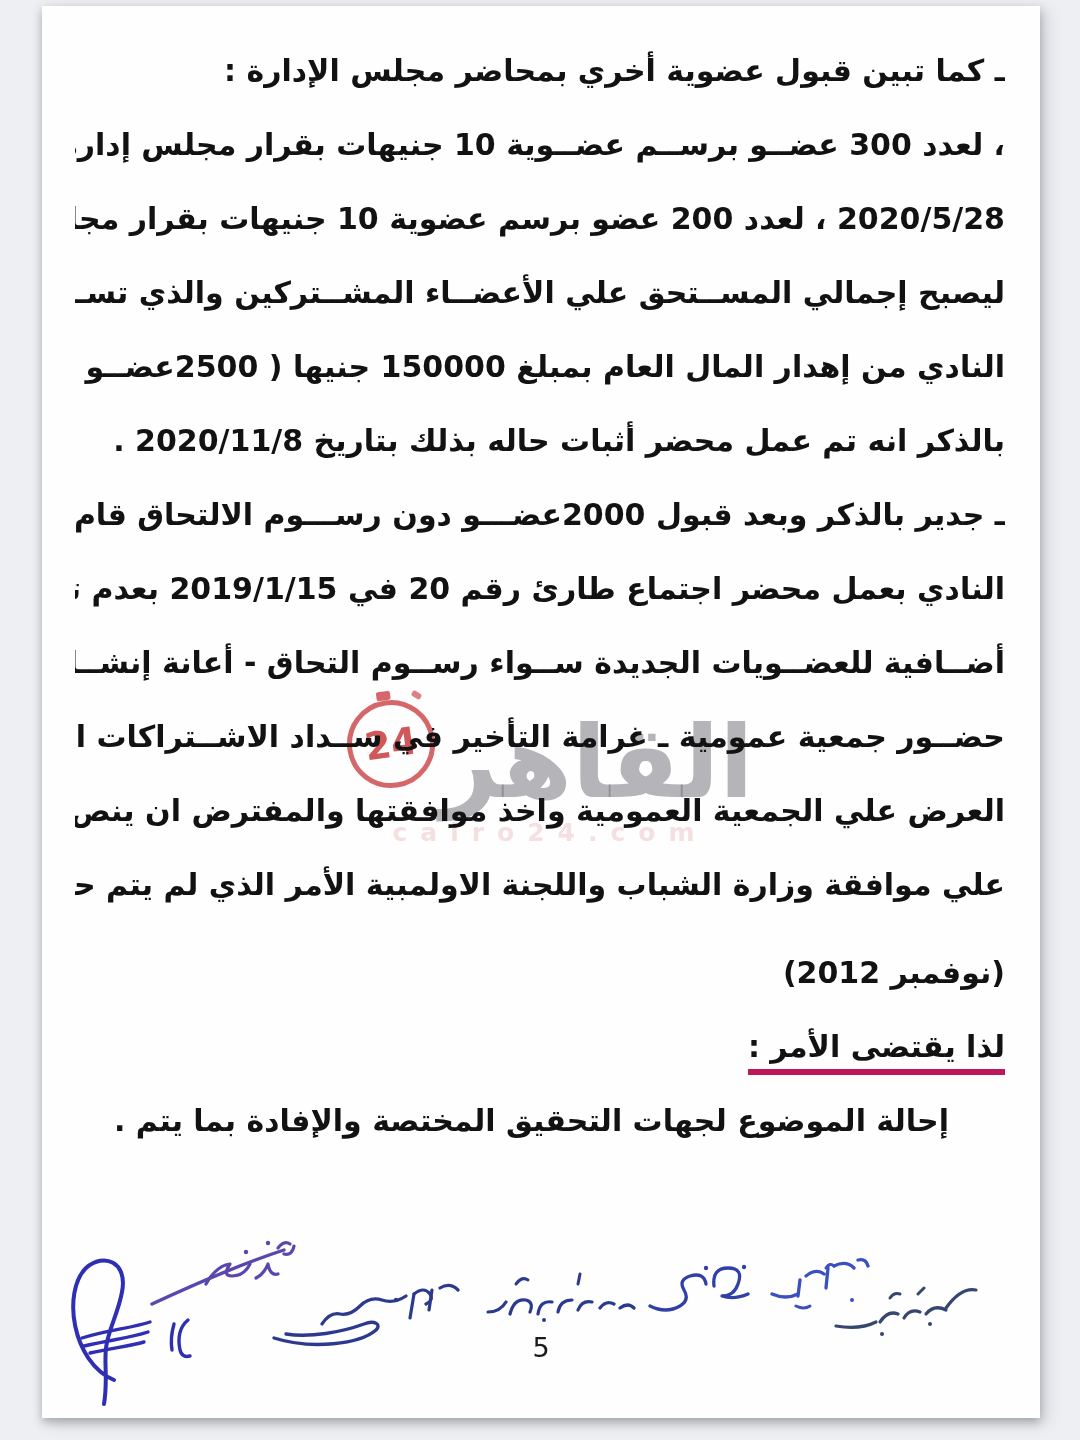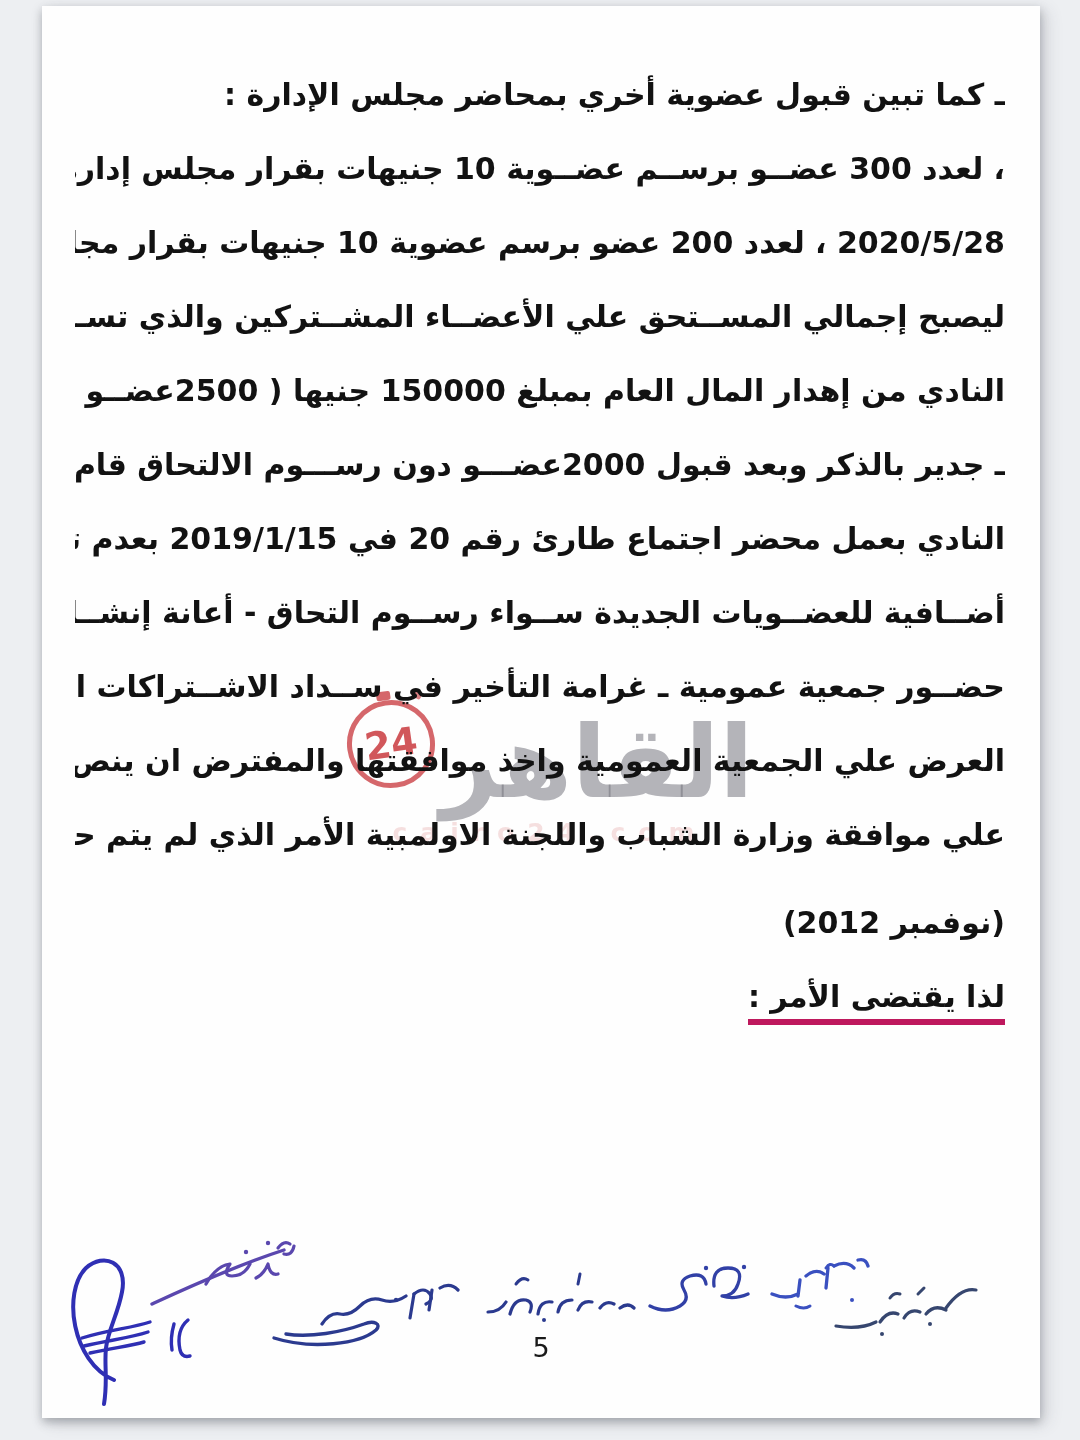--- a/index.html
+++ b/index.html
@@ -10,21 +10,21 @@
   }
   .paper{
     position:absolute;left:42px;top:6px;width:998px;height:1412px;
     background:#fefefe;
     box-shadow:0 4px 9px rgba(55,60,68,.35), 7px 5px 16px rgba(55,60,68,.14);
   }
   
   .doc{
     position:absolute;inset:0;z-index:2;
     direction:rtl;
-    padding:52px 35px 0 33px;
+    padding:28px 35px 0 33px;
     color:#121212;
     font-weight:bold;
     font-size:30px;
   }
   .ln{height:74px;line-height:74px;overflow:hidden;white-space:nowrap;}
   .short{text-align:right;}
   .just{text-align:justify;text-align-last:justify;}
   .gap{margin-top:14px;}
   .indent{padding-right:56px;}
   .u{border-bottom:6px solid #be185d;padding-bottom:5px;}
@@ -83,28 +83,30 @@
     </div>
     <div class="wm-sub">cairo24.com</div>
   </div>
 
   <div class="doc">
     <div class="ln short">ـ كما تبين قبول عضوية أخري بمحاضر مجلس الإدارة  :</div>
     <div class="ln just">، لعدد  300  عضــو برســم عضــوية 10 جنيهات بقرار مجلس إدارة رقم 39 في</div>
     <div class="ln just">2020/5/28 ، لعدد 200 عضو برسم عضوية 10 جنيهات بقرار مجلس إدارة محضر</div>
     <div class="ln just">ليصبح إجمالي المســتحق علي الأعضــاء المشــتركين والذي تســبب فيها مجلس إدارة</div>
     <div class="ln just">النادي من إهدار المال العام بمبلغ 150000 جنيها ( 2500عضــو x 60جنيها ) جدير</div>
+    <div class="ln short">بالذكر انه تم عمل محضر أثبات حاله بذلك بتاريخ 2020/11/8 .</div>
     <div class="ln just">ـ جدير بالذكر وبعد قبول 2000عضـــو دون رســـوم الالتحاق قام مجلس إدارة</div>
     <div class="ln just">النادي بعمل محضر اجتماع طارئ رقم 20 في 2019/1/15 بعدم تحصيل رسوم</div>
     <div class="ln just">أضــافية للعضــويات الجديدة ســواء رســوم التحاق - أعانة إنشــائية ـ غرامة عدم</div>
     <div class="ln just">حضــور جمعية عمومية ـ غرامة التأخير في ســداد الاشــتراكات الســنوية إلا بعد</div>
     <div class="ln just">العرض علي الجمعية العمومية واخذ موافقتها والمفترض ان ينص هذا المحضــر</div>
     <div class="ln just">علي موافقة وزارة الشباب واللجنة الاولمبية الأمر الذي لم يتم حتي تاريخ الفحص</div>
     <div class="ln short gap">(نوفمبر 2012)</div>
     <div class="ln short"><span class="u">لذا يقتضى الأمر :</span></div>
+    <div class="ln short indent">إحالة الموضوع لجهات التحقيق المختصة والإفادة بما يتم .</div>
   </div>
 
   <div class="pagenum">5</div>
 </div>
 
 <div class="signatures">
 
   <div class="sig" style="left:148px;top:1236px;">
     <svg width="170" height="74" viewBox="0 0 170 74">
       <path d="M4,68 C30,56 86,30 136,14" stroke="#5a47ae" stroke-width="3.4"></path>

